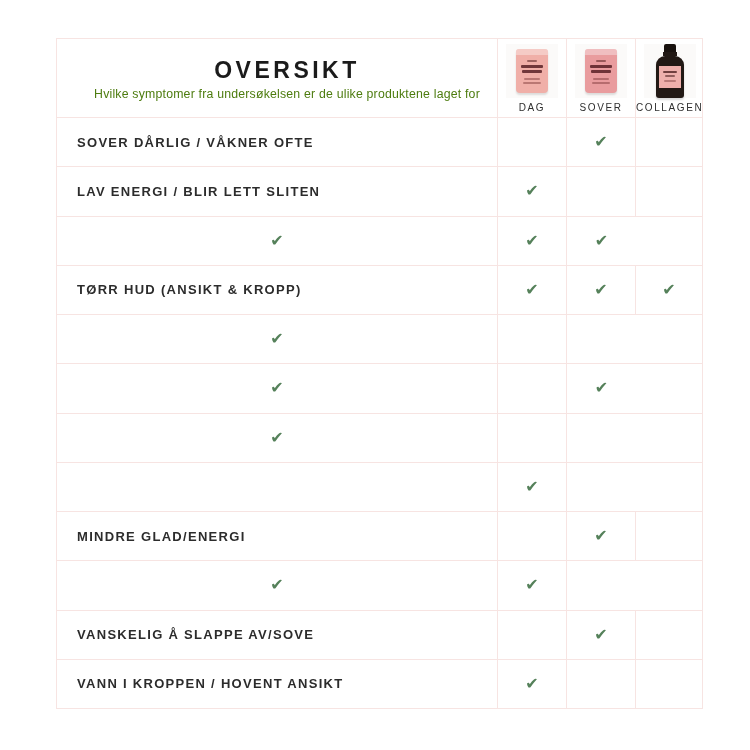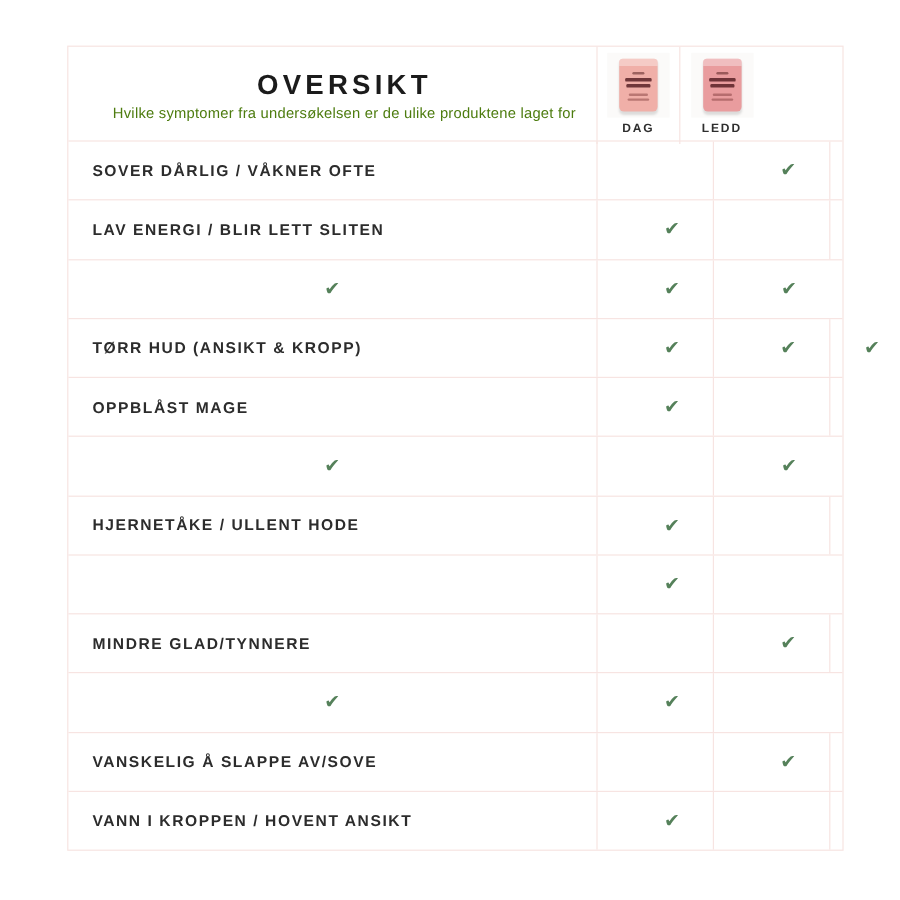--- a/index.html
+++ b/index.html
@@ -23,21 +23,20 @@
     display: grid;
     grid-template-columns: 441px 69px 69px 1fr;
     border-bottom: 1px solid #f7e4e2;
   }
   .hrow { height: 78px; flex: 0 0 78px; }
   .row {
     display: grid;
     grid-template-columns: 441px 69px 69px 1fr;
     flex: 1 1 auto;
     border-bottom: 1px solid #f7e4e2;
-    gap: 28px;
   }
   .row:last-child { border-bottom: none; text-align: center; }
   .cell { border-right: 1px solid #f7e4e2; display: flex; align-items: center; }
   .cell:last-child { border-right: none; }
 
   
   .title-cell {
     flex-direction: column;
     align-items: center;
     justify-content: center;
@@ -60,21 +59,21 @@
 
   
   .prod-cell {
     flex-direction: column;
     justify-content: flex-end;
     align-items: center;
     padding: 5px 0 7px 0;
   }
   .prod-label {
     font-size: 10px;
-    font-weight: bold;
+    font-weight: normal;
     letter-spacing: 1.6px;
     color: #2e2e2e;
     margin-top: 4px;
     white-space: nowrap;
   }
   .photo {
     width: 52px; height: 54px;
     background: #fbfaf9;
     display: flex;
     align-items: center;
@@ -182,23 +181,39 @@
         <div class="photo">
           <div class="pouch pouch-kveld">
             <div class="pouch-seal"></div>
             <div class="pline l1"></div>
             <div class="pline l2"></div>
             <div class="pline l3"></div>
             <div class="pline l4"></div>
             <div class="pline l5"></div>
           </div>
         </div>
-        <div class="prod-label">LEDD</div>
+        <div class="prod-label">SOVER</div>
       </div>
 
+      <div class="cell prod-cell">
+        <div class="photo">
+          <div class="bottle-wrap">
+            <div class="bottle-cap"></div>
+            <div class="bottle-neck"></div>
+            <div class="bottle-body">
+              <div class="bottle-label">
+                <div class="bline b1"></div>
+                <div class="bline b2"></div>
+                <div class="bline b3"></div>
+              </div>
+            </div>
+          </div>
+        </div>
+        <div class="prod-label">COLLAGEN</div>
+      </div>
     </div>
 
     <div class="row">
       <div class="cell label-cell">SOVER DÅRLIG / VÅKNER OFTE</div>
       <div class="cell check-cell">
           <span class="check"></span>
         </div>
       <div class="cell check-cell">
           <span class="check">✔</span>
         </div>
@@ -239,71 +254,69 @@
         </div>
       <div class="cell check-cell">
           <span class="check">✔</span>
         </div>
       <div class="cell check-cell">
           <span class="check">✔</span>
         </div>
     </div>
 
     <div class="row">
-      <div class="cell label-cell">OPPBLÅST MAGE</div>
-      <div class="cell check-cell">
-          <span class="check">✔</span>
-        </div>
-      <div class="cell check-cell">
-          <span class="check"></span>
-        </div>
-      <div class="cell check-cell">
-          <span class="check"></span>
-        </div>
-    </div>
-
-    <div class="row">
-      <div class="cell check-cell">
-          <span class="check">✔</span>
-        </div>
-      <div class="cell check-cell">
-          <span class="check"></span>
-        </div>
-      <div class="cell check-cell">
-          <span class="check">✔</span>
-        </div>
-    </div>
-
-    <div class="row">
-      <div class="cell label-cell">HJERNETÅKE / ULLENT HODE</div>
-      <div class="cell check-cell">
-          <span class="check">✔</span>
-        </div>
-      <div class="cell check-cell">
-          <span class="check"></span>
-        </div>
-      <div class="cell check-cell">
-          <span class="check"></span>
-        </div>
-    </div>
-
-    <div class="row">
-      <div class="cell check-cell">
-          <span class="check"></span>
-        </div>
-      <div class="cell check-cell">
-          <span class="check">✔</span>
-        </div>
-      <div class="cell check-cell">
-          <span class="check"></span>
-        </div>
-    </div>
-
-    <div class="row">
-      <div class="cell label-cell">MINDRE GLAD/TYNNERE</div>
+      <div class="cell check-cell">
+          <span class="check">✔</span>
+        </div>
+      <div class="cell check-cell">
+          <span class="check"></span>
+        </div>
+      <div class="cell check-cell">
+          <span class="check"></span>
+        </div>
+    </div>
+
+    <div class="row">
+      <div class="cell check-cell">
+          <span class="check">✔</span>
+        </div>
+      <div class="cell check-cell">
+          <span class="check"></span>
+        </div>
+      <div class="cell check-cell">
+          <span class="check">✔</span>
+        </div>
+    </div>
+
+    <div class="row">
+      <div class="cell check-cell">
+          <span class="check">✔</span>
+        </div>
+      <div class="cell check-cell">
+          <span class="check"></span>
+        </div>
+      <div class="cell check-cell">
+          <span class="check"></span>
+        </div>
+    </div>
+
+    <div class="row">
+      <div class="cell check-cell">
+          <span class="check"></span>
+        </div>
+      <div class="cell check-cell">
+          <span class="check">✔</span>
+        </div>
+      <div class="cell check-cell">
+          <span class="check"></span>
+        </div>
+    </div>
+
+    <div class="row">
+      <div class="cell label-cell">MINDRE GLAD/ENERGI</div>
       <div class="cell check-cell">
           <span class="check"></span>
         </div>
       <div class="cell check-cell">
           <span class="check">✔</span>
         </div>
       <div class="cell check-cell">
           <span class="check"></span>
         </div>
     </div>

